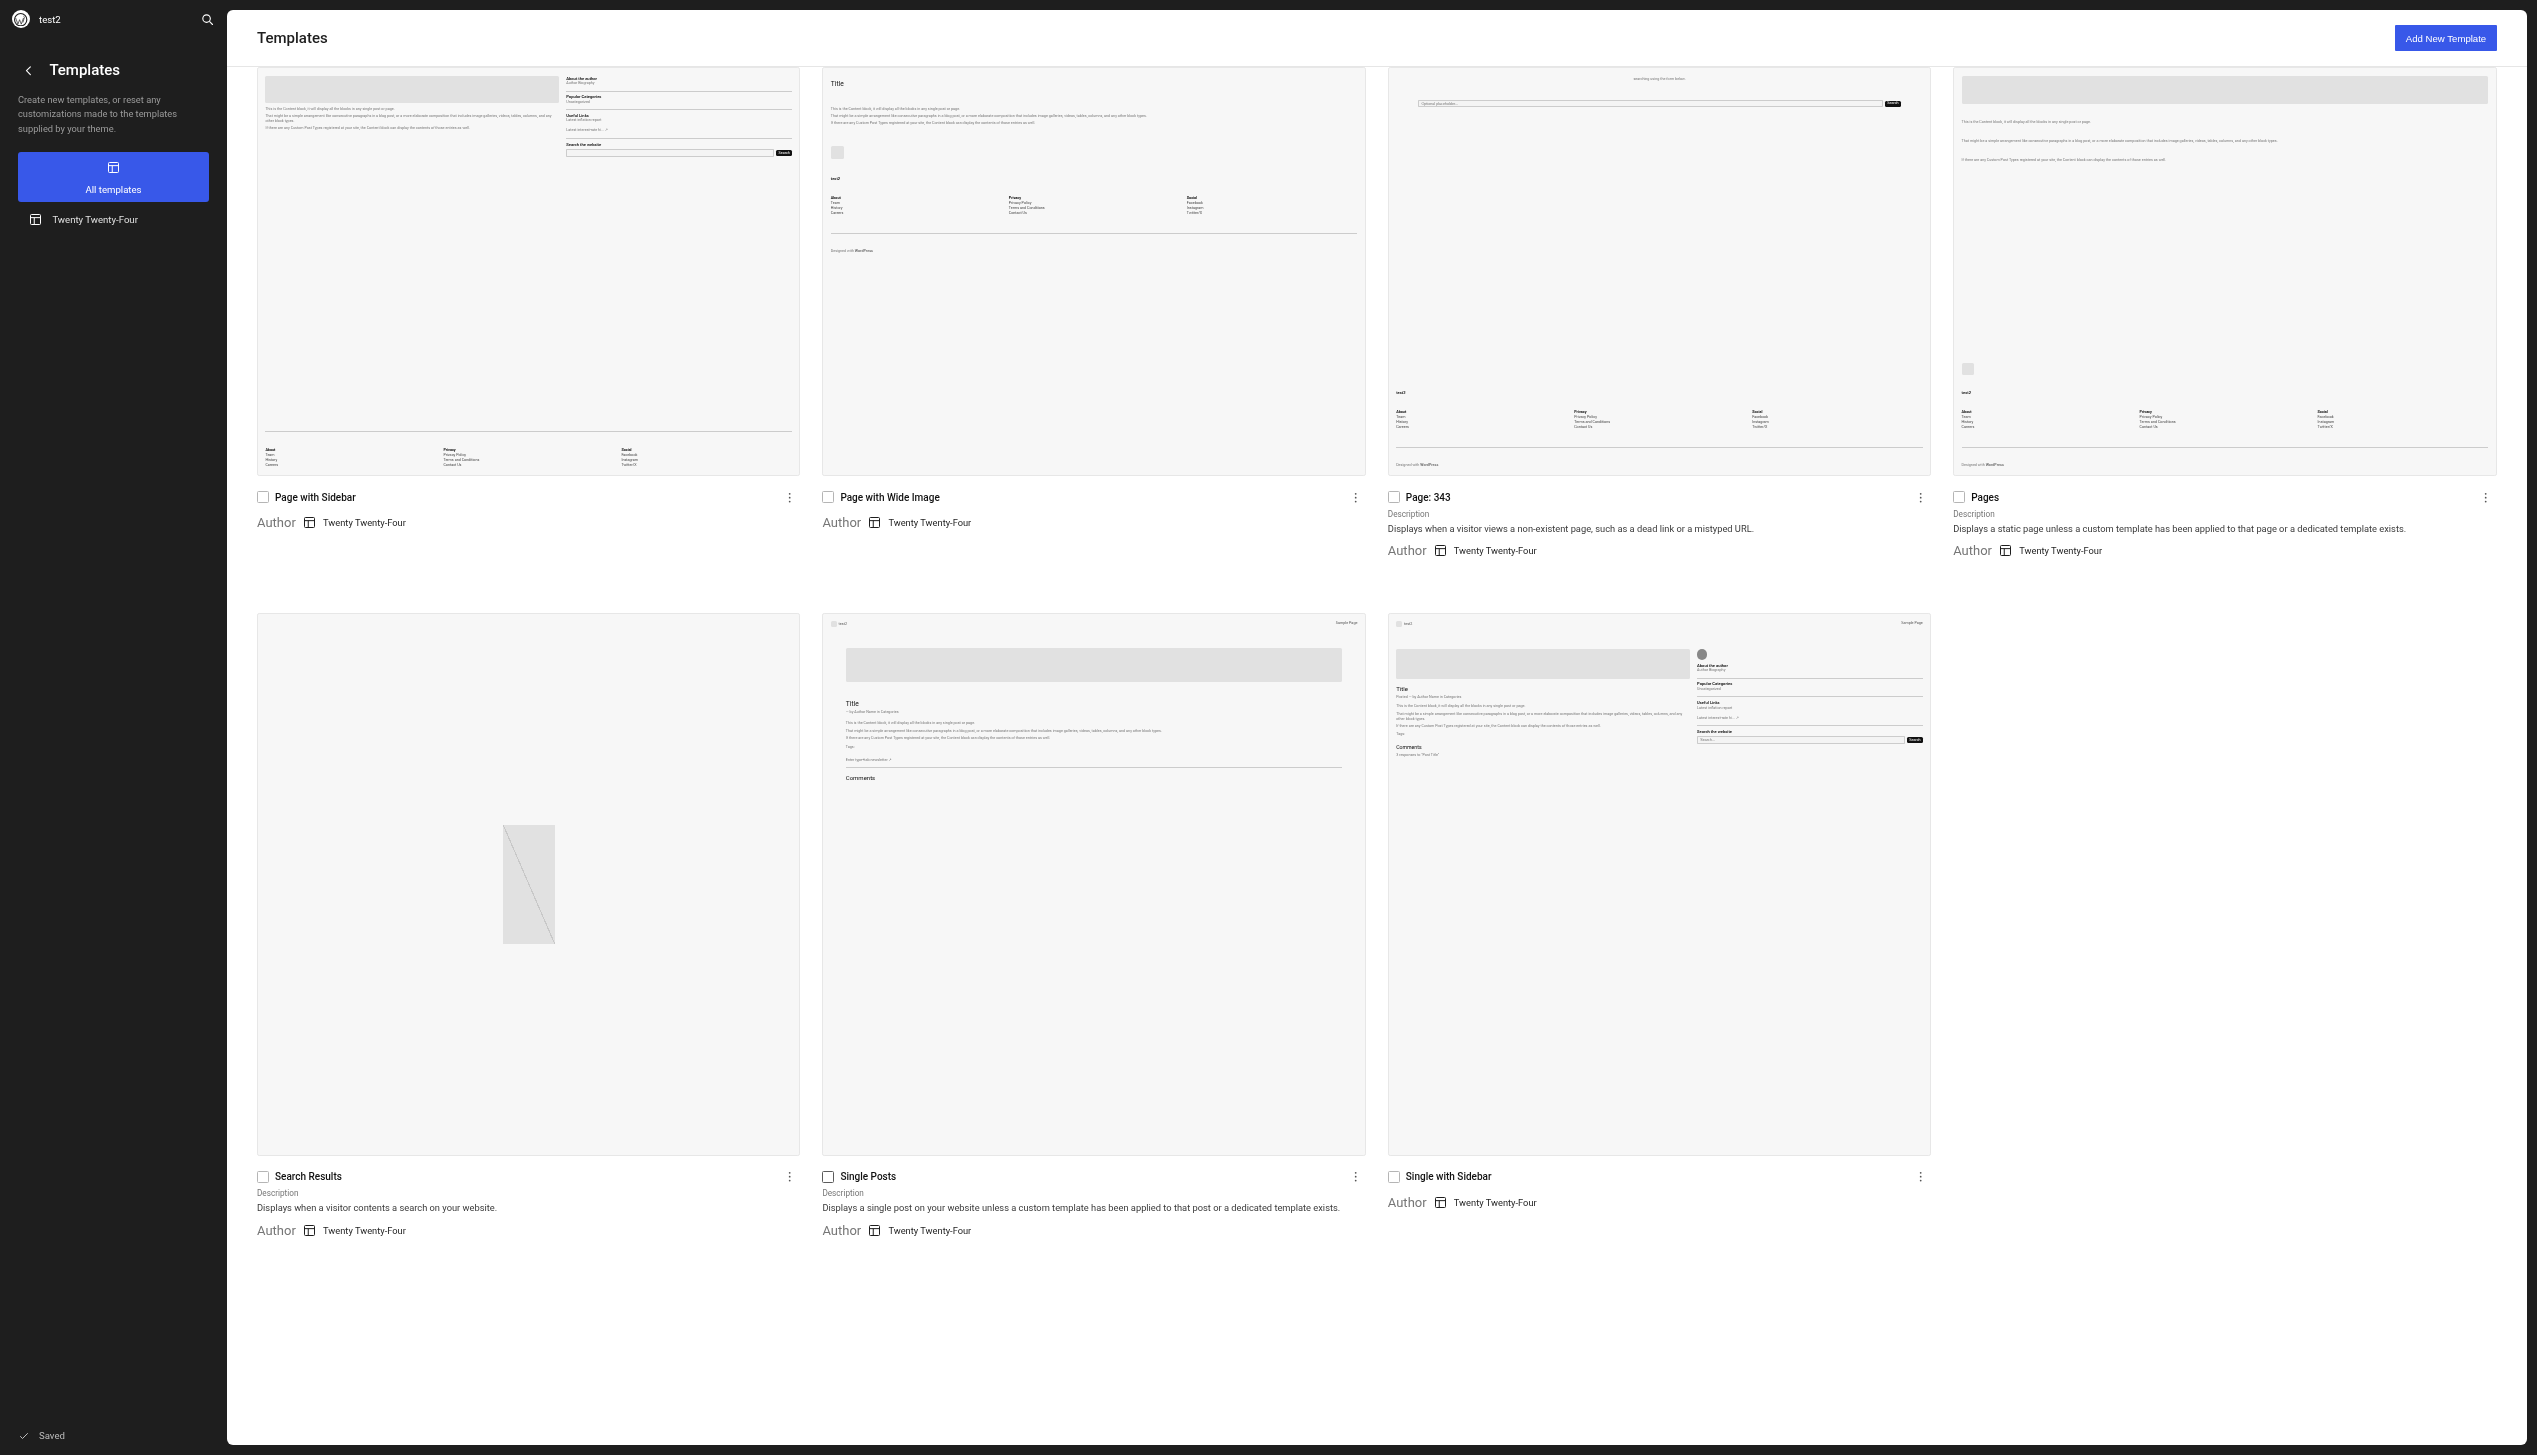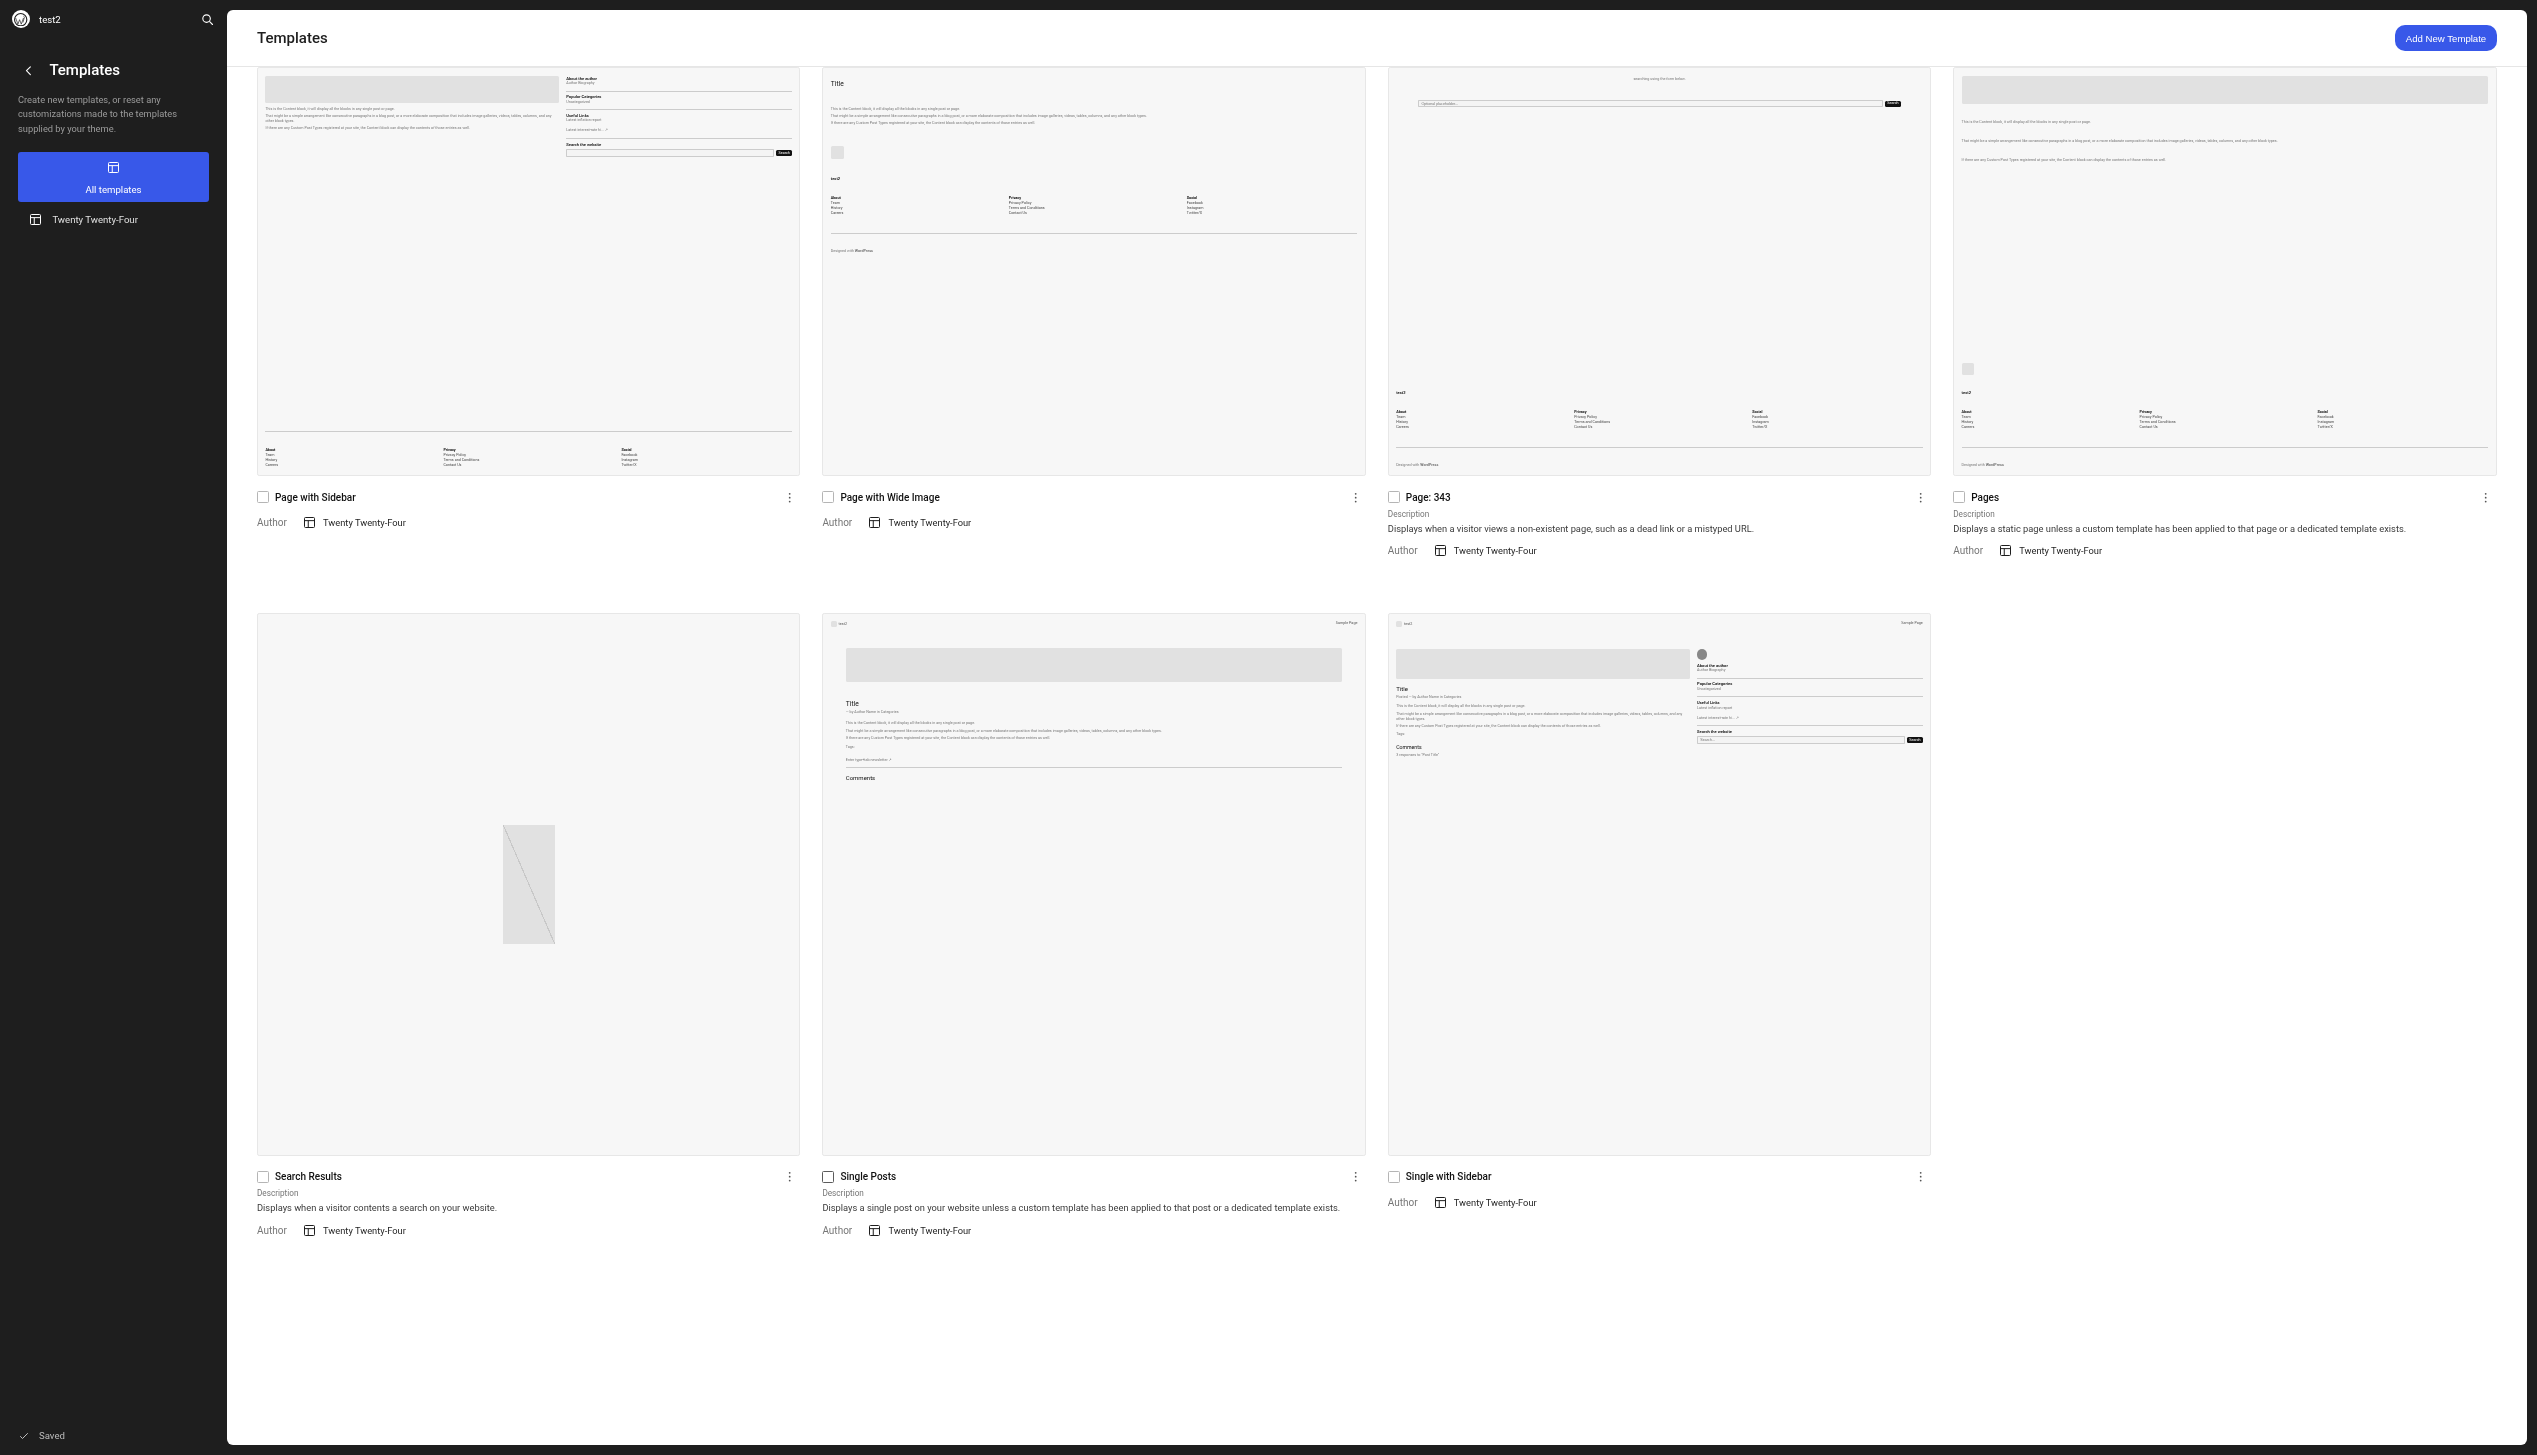--- a/index.html
+++ b/index.html
@@ -70,21 +70,21 @@
     display:flex; flex-direction:column;
     min-width:0;
   }
   .main-header {
     display:flex; align-items:center; justify-content:space-between;
     padding:15px 30px; border-bottom:0.7px solid #e6e6e6;
     flex-shrink:0;
   }
   .main-title { font-size:15px; font-weight:500; }
   .primary-btn {
-    background:#3858e9; color:#fff; border:none; border-radius:10px;
+    background:#3858e9; color:#fff; border:none; border-radius:1px;
     padding:7.4px 10.4px; font-size:9.6px; cursor:pointer;
   }
   .main-body {
     flex:1; padding:0 30px 18px 30px; overflow:auto;
   }
   .grid {
     display:grid;
     grid-template-columns: repeat(4, minmax(0,1fr));
     gap:22px 22px;
   }
@@ -136,21 +136,21 @@
   .actions-btn {
     width:21px;height:21px;border-radius:2.2px;display:flex;align-items:center;justify-content:center;
     color:#555; cursor:pointer;
   }
   .meta-label { font-size:8.2px; color:#767676; margin-top:1px; }
   .desc { font-size:9.3px; color:#3a3a3a; margin-top:3px; line-height:1.5;}
   .author-name { font-size:9.3px; color:#1e1e1e;}
   .author-icon{color:#1e1e1e;}
   .author-block{display:flex;flex-direction:column;gap:3px;margin-top:7.4px;}
   .author-block .row{display:flex;align-items:center;gap:6px;}
-  .author-block .row .lbl{width:39px;font-size:10px;color:#767676;}
+  .author-block .row .lbl{width:39px;font-size:13px;color:#767676;}
   
 
   
   svg { display:block; }
 
   .hidden-scrollbar::-webkit-scrollbar{width:0;height:0;}
 
 </style>
 </head>
 <body>

